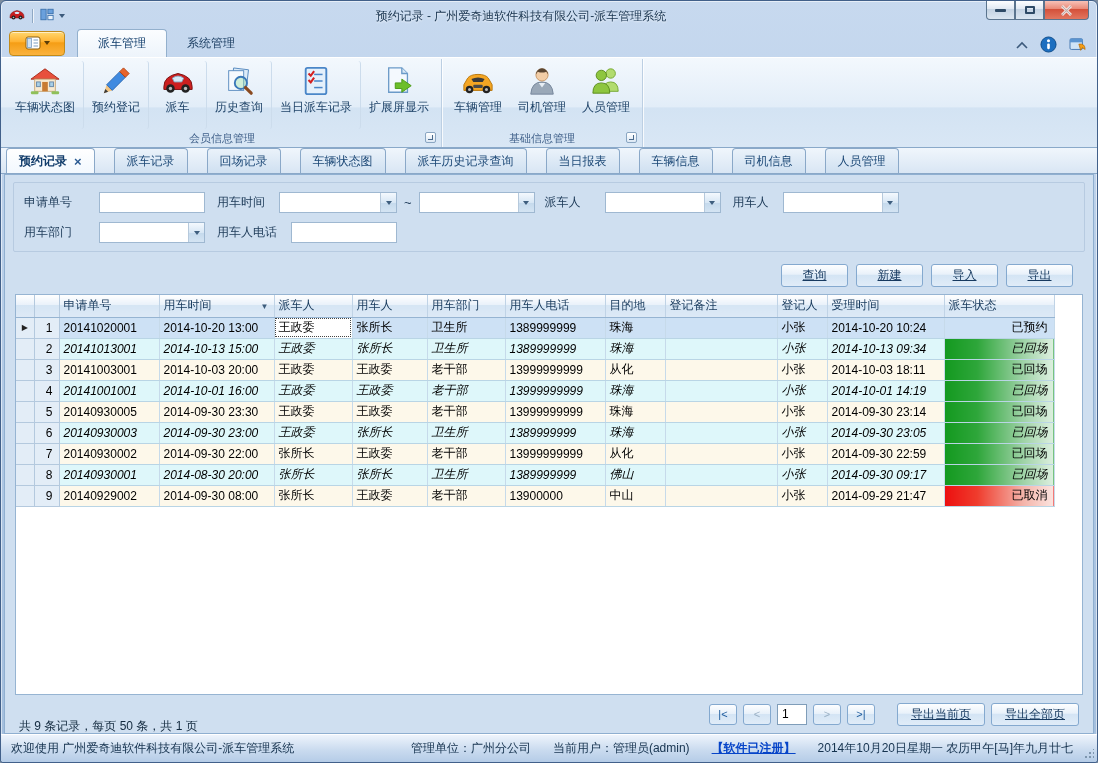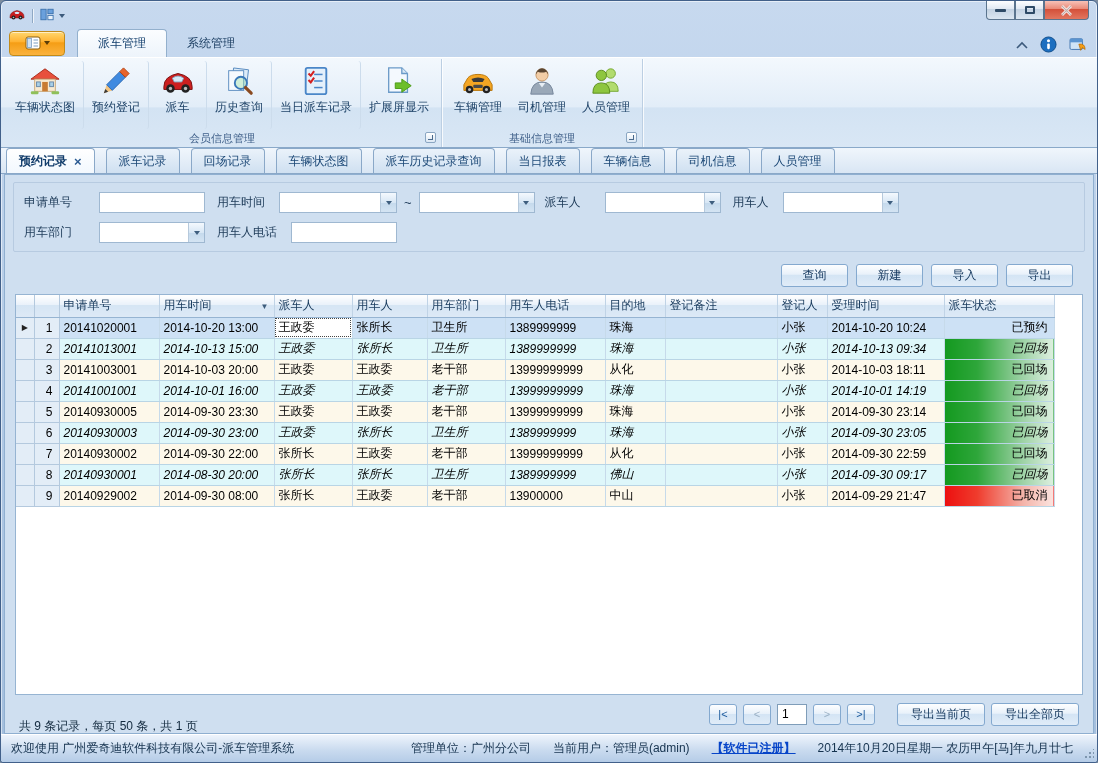--- a/index.html
+++ b/index.html
@@ -43,41 +43,41 @@
   .g1 .rbtn { border-right:1px solid #ccdcec; }
   .g1 .rbtn:last-child { border-right:none; }
   .rlabel { font-size:12px; color:#1f4368; white-space:nowrap; }
   .ricon svg { display:block; }
   .rgroup-label { height:18px; position:relative; text-align:center; font-size:11px; color:#40618a; padding-top:2px; }
   .launcher { position:absolute; right:3px; top:3px; width:11px; height:11px; border:1px solid #8aa6c2; border-radius:2px;
     background:linear-gradient(#fff,#dce8f4); }
   .launcher::after { content:""; position:absolute; left:2px; top:2px; width:4px; height:4px; border-right:1px solid #4a6a8c; border-bottom:1px solid #4a6a8c; }
 
   
-  .doctabs { height:26px; background:linear-gradient(#f0f6fc,#d9e6f4); display:flex; align-items:flex-end; padding:0 5px; gap:11px; border-bottom:1px solid #8aa8c8; }
+  .doctabs { height:26px; background:linear-gradient(#f0f6fc,#d9e6f4); display:flex; align-items:flex-end; padding:0 5px; gap:19px; border-bottom:1px solid #8aa8c8; }
   .doctab { padding:4px 12px 3px; font-size:12px; color:#1d4977; border:1px solid #8aa8c8; border-bottom:none; border-radius:4px 4px 0 0;
     background:linear-gradient(#eaf2fa,#cfe0f1); white-space:nowrap; display:flex; align-items:center; gap:7px; }
   .doctab.active { background:linear-gradient(#ffffff,#f2f8fe); font-weight:bold; color:#123d6b; }
   .doctab .close-x { font-size:13px; font-weight:bold; color:#2a5a92; line-height:10px; }
 
   
   .content { flex:1; margin:0 3px; background:#cfdff0; border:1px solid #8fafd0; display:flex; flex-direction:column; min-height:0; }
   .filter-panel { margin:7px 8px 0; border:1px solid #b7cbe1; border-radius:2px; padding:9px 10px 8px; display:flex; flex-direction:column; gap:9px; }
   .f-row { display:flex; align-items:center; }
   .f-label { font-size:12px; color:#1d3a58; white-space:nowrap; }
   .f-input { height:21px; border:1px solid #9fb8d1; background:#fff; font-size:12px; padding:0 3px; }
   .combo { height:21px; border:1px solid #9fb8d1; background:#fff; position:relative; }
   .combo-btn { position:absolute; right:0; top:0; bottom:0; width:16px; border-left:1px solid #b6c9dc;
     background:linear-gradient(#f4f9fe,#d8e7f5 50%,#c4d9ec 51%,#d4e4f3); display:flex; align-items:center; justify-content:center; }
   .tri { width:0; height:0; border-left:3.5px solid transparent; border-right:3.5px solid transparent; border-top:4px solid #3e5e7e; }
   .tilde { font-size:13px; color:#1d3a58; margin:0 7px; }
 
   .actions-row { display:flex; justify-content:flex-end; gap:8px; margin:12px 20px 7px; }
   .btn { width:67px; height:23px; border:1px solid #84a9cf; border-radius:3px; font-size:12px; color:#173a60;
-    background:linear-gradient(#fdfeff,#e8f1fa 45%,#d3e4f4 46%,#e0ecf8); display:flex; align-items:center; justify-content:center; }
+    background:linear-gradient(#fdfeff,#e8f1fa 45%,#d3e4f4 46%,#e0ecf8); display:flex; align-items:center; justify-content:center;text-decoration:underline; }
   .btn.wide { width:88px; }
 
   
   .grid-area { margin:0 10px; flex:1; background:#fff; border:1px solid #96b4d2; overflow:hidden; }
   table.grid { border-collapse:collapse; table-layout:fixed; font-size:12px; }
   .grid th { height:22px; font-weight:normal; text-align:left; padding:0 4px; color:#1c3e60; position:relative;
     background:linear-gradient(#ffffff,#e9f1fa 45%,#d5e5f4 46%,#dde9f6); border-right:1px solid #c0d3e6; border-bottom:1px solid #96b4d2; white-space:nowrap; overflow:hidden; }
   .grid th.handle-col { border-right:1px solid #b4c9de; }
   .grid td { height:21px; padding:0 4px; border-right:1px solid #c6daea; border-bottom:1px solid #b9d5e5; white-space:nowrap; overflow:hidden; color:#000; }
   .grid td.sel-col, .grid td.num-col { background:#e3edf7; border-right:1px solid #b4c9de; border-bottom:1px solid #b4c9de; }
@@ -137,20 +137,21 @@
       <span class="qat-sep"></span>
       <span>
         <svg width="14" height="13" viewBox="0 0 16 14">
             <rect x="1" y="1" width="6" height="12" fill="#6aa0dc" stroke="#3a70ac"></rect>
             <rect x="9" y="1" width="6" height="5" fill="#6aa0dc" stroke="#3a70ac"></rect>
             <rect x="9" y="8" width="6" height="5" fill="#eaf2fa" stroke="#3a70ac"></rect>
           </svg>
       </span>
       <span class="qat-caret"></span>
     </div>
+    <div class="title-text">预约记录 - 广州爱奇迪软件科技有限公司-派车管理系统</div>
     <div style="width:120px"></div>
     <div class="win-btns">
       <div class="win-btn min">
           <span class="glyph-min"></span>
         </div>
       <div class="win-btn">
           <span class="glyph-max"></span>
         </div>
       <div class="win-btn close">
         <svg width="13" height="11" viewBox="0 0 13 11">

